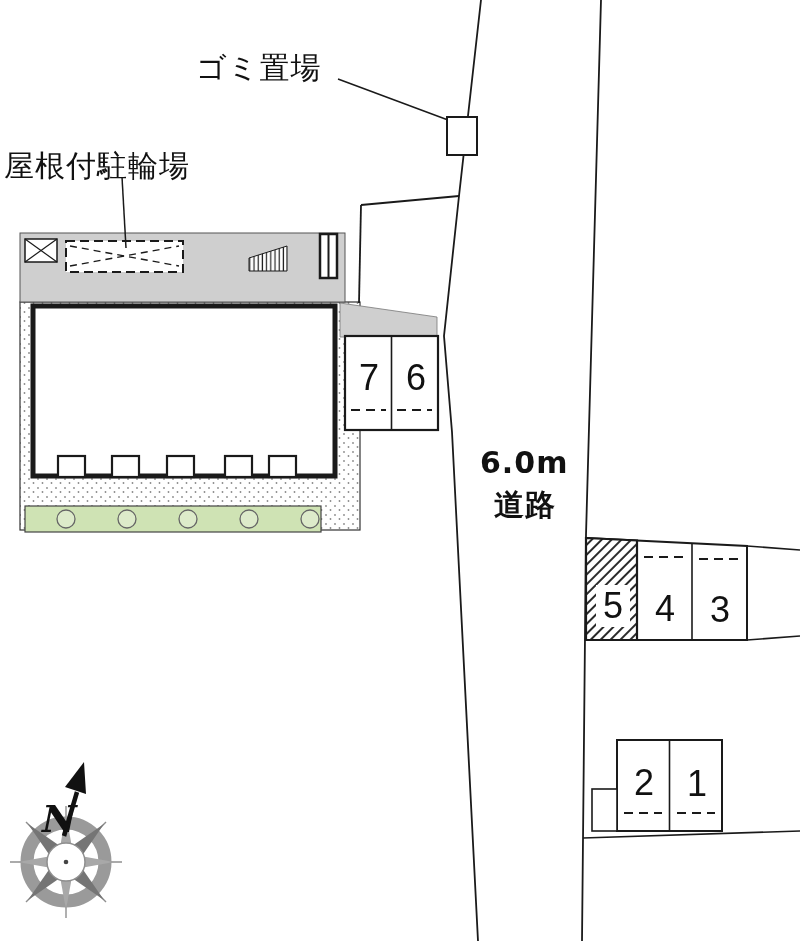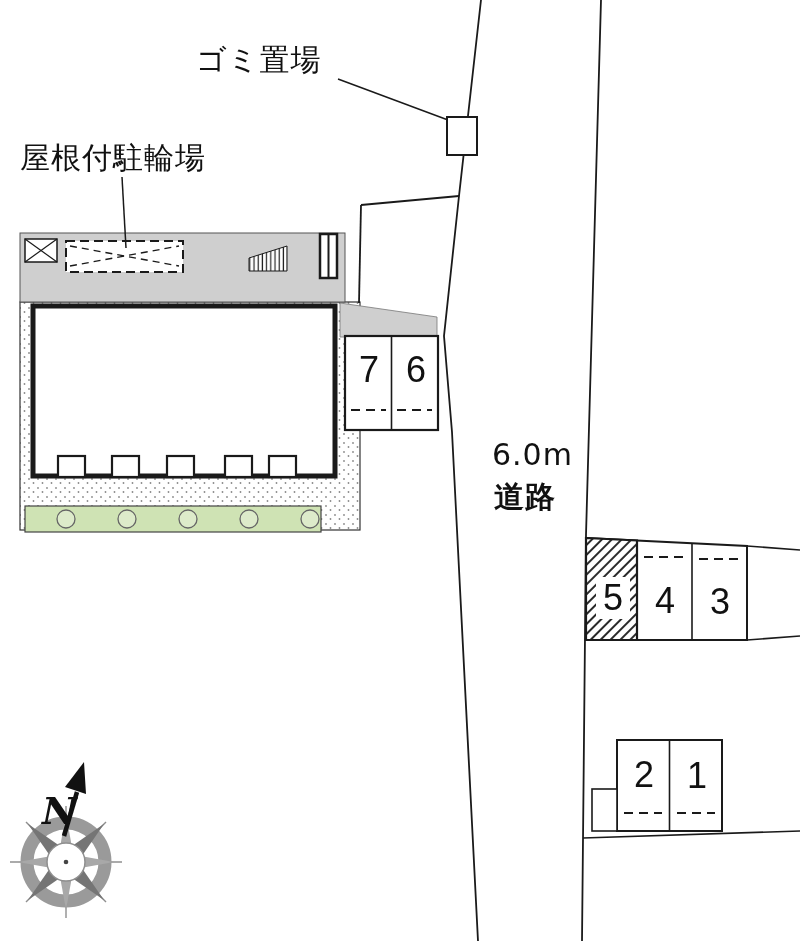--- a/index.html
+++ b/index.html
@@ -1,21 +1,21 @@
 <!DOCTYPE html>
 <html><head>
 <meta charset="utf-8">
 <style>
   html,body { margin:0; padding:0; background:#fff; }
   .stage {
     position:relative; width:800px; height:941px; background:#ffffff;
     overflow:hidden; font-family:"Liberation Sans", sans-serif;
   }
   .stage svg { position:absolute; left:0; top:0; }
-  .lbl { position:absolute; color:#111; }
+  .lbl { position:absolute; color:#111;margin-top:8px; }
   .jp  { font-size:30px; font-weight:500; letter-spacing:1px; white-space:nowrap;
          font-family:"DejaVu Sans", sans-serif; }
   .num { font-size:36px; width:34px; text-align:center; font-weight:400;
          font-family:"Liberation Sans", sans-serif; }
   .num-halo { background:#ffffff; }
   .north { font-family:"DejaVu Serif", serif; font-style:italic; font-weight:bold;
            font-size:38px; }
 </style>
 </head>
 <body>
@@ -129,22 +129,22 @@
       <circle r="2.3" fill="#444" stroke="none"></circle>
     </g>
     <g>
       <line x1="64" y1="836" x2="77" y2="792" stroke="#111" stroke-width="4.5"></line>
       <polygon points="84,762 86,794 65,787" fill="#111" stroke="none"></polygon>
     </g>
   </g>
 </svg>
 
 <div class="lbl jp" style="left:196px; top:40px;">ゴミ置場</div>
-<div class="lbl jp" style="left:20px;  top:138px;">屋根付駐輪場</div>
-<div class="lbl jp" style="left:492px; top:437px;">6.0m</div>
+<div class="lbl jp" style="left:4px;  top:138px;">屋根付駐輪場</div>
+<div class="lbl jp" style="left:480px; top:437px;font-weight:bold;">6.0m</div>
 <div class="lbl jp" style="left:494px; top:477px;font-weight:bold;">道路</div>
 
 <div class="lbl num" style="left:352px; top:349px;">7</div>
 <div class="lbl num" style="left:399px; top:349px;">6</div>
 <div class="lbl num num-halo" style="left:596px; top:577px;">5</div>
 <div class="lbl num" style="left:648px; top:580px;">4</div>
 <div class="lbl num" style="left:703px; top:581px;">3</div>
 <div class="lbl num" style="left:627px; top:754px;">2</div>
 <div class="lbl num" style="left:680px; top:755px;">1</div>
 

